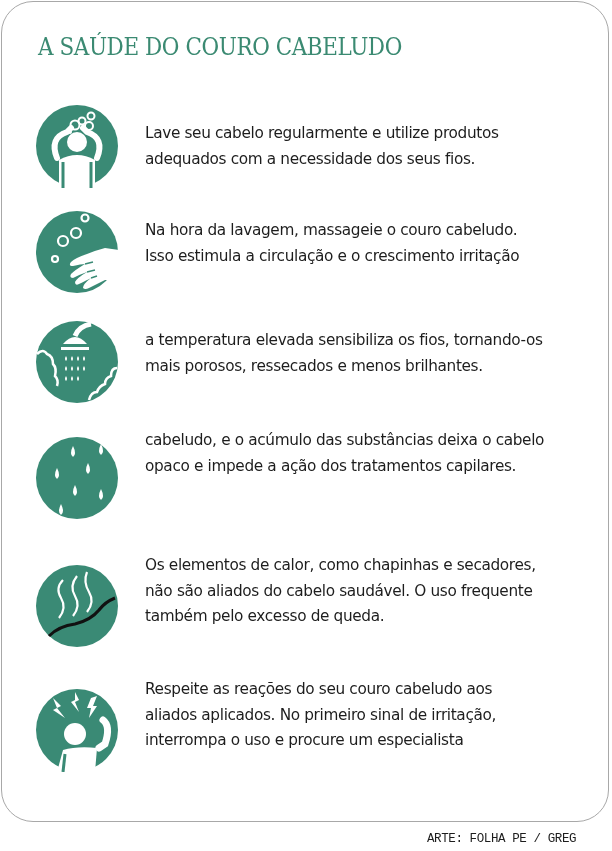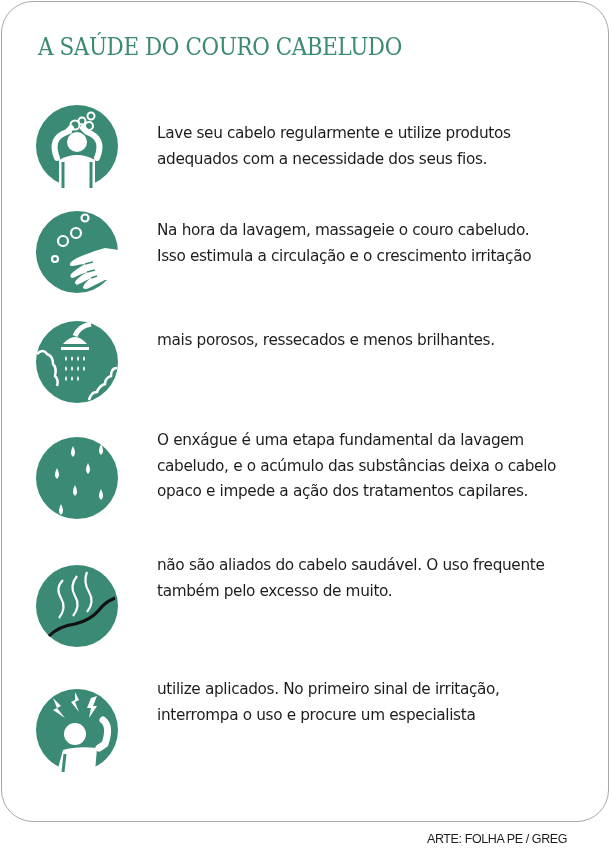--- a/index.html
+++ b/index.html
@@ -17,24 +17,24 @@
   }
   .item { position:absolute; left:0; width:612px; }
   .icon {
     position:absolute; left:35px; width:84px; height:84px;
   }
   .text {
     position:absolute; left:145px; width:420px;
     font-family:"DejaVu Sans", sans-serif; font-size:15.3px; line-height:25.7px;
     color:#1d1d1d; letter-spacing:-0.35px;
   }
-  .text span { display:block; white-space:nowrap;margin-left:12px; }
+  .text span { display:block; white-space:nowrap; }
   .credit {
     position:absolute; left:427px; top:832px;
-    font-family:Liberation Sans, sans-serif; font-size:12.5px; color:#1d1d1d;
+    font-family:Liberation Mono, monospace; font-size:12.5px; color:#1d1d1d;
     letter-spacing:-0.4px; white-space:nowrap;
   }
 </style>
 </head>
 <body>
 
 <div class="card"></div>
 
 <div class="title">A SAÚDE DO COURO CABELUDO</div>
 
@@ -100,57 +100,58 @@
       <path d="M49 46 q-2 3 0 5 q2 -2 0 -5z"></path>
       <path d="M31 56 q-2 3 0 5 q2 -2 0 -5z"></path>
       <path d="M37 56 q-2 3 0 5 q2 -2 0 -5z"></path>
       <path d="M43 56 q-2 3 0 5 q2 -2 0 -5z"></path>
     </g>
 
     <path d="M2 34 Q8 28 12 34 Q18 36 18 44 Q22 48 20 56 Q24 60 22 66" stroke="#fff" stroke-width="2.5" fill="none"></path>
     <path d="M82 48 Q76 48 76 56 Q70 58 70 64 Q64 66 62 72 Q56 72 54 80" stroke="#fff" stroke-width="2.5" fill="none"></path>
   </svg>
   <div class="text" style="top:328px">
+    <span>a temperatura elevada sensibiliza os fios, tornando-os</span>
     <span>mais porosos, ressecados e menos brilhantes.</span>
   </div>
 </div>
 
 <div class="item">
   <svg class="icon" style="top:436px" viewBox="0 0 84 84">
     <circle cx="42" cy="42" r="41" fill="#3a8a75"></circle>
     <g fill="#fff">
       <path d="M38 10 q-4 8 0 11 q4 -3 0 -11z"></path>
       <path d="M66 8 q-4 8 0 11 q4 -3 0 -11z"></path>
       <path d="M22 32 q-4 8 0 11 q4 -3 0 -11z"></path>
       <path d="M53 27 q-4 8 0 11 q4 -3 0 -11z"></path>
       <path d="M40 49 q-4 8 0 11 q4 -3 0 -11z"></path>
       <path d="M66 53 q-4 8 0 11 q4 -3 0 -11z"></path>
       <path d="M26 68 q-4 8 0 11 q4 -3 0 -11z"></path>
     </g>
   </svg>
   <div class="text" style="top:428px">
-    <span>O enxágue é uma etapa fundamental da lavagem</span>
     <span>cabeludo, e o acúmulo das substâncias deixa o cabelo</span>
     <span>opaco e impede a ação dos tratamentos capilares.</span>
   </div>
 </div>
 
 <div class="item">
   <svg class="icon" style="top:564px" viewBox="0 0 84 84">
     <circle cx="42" cy="42" r="41" fill="#3a8a75"></circle>
     <g stroke="#fff" stroke-width="2.2" fill="none">
       <path d="M28 16 Q20 24 26 34 Q32 44 24 54"></path>
       <path d="M42 12 Q34 22 40 32 Q46 42 38 52"></path>
       <path d="M52 8 Q48 18 54 28 Q60 38 52 48"></path>
     </g>
     <path d="M14 72 Q24 62 40 60 Q56 56 64 46 Q70 38 80 34" stroke="#111" stroke-width="3" fill="none"></path>
   </svg>
   <div class="text" style="top:553px">
+    <span>Os elementos de calor, como chapinhas e secadores,</span>
     <span>não são aliados do cabelo saudável. O uso frequente</span>
-    <span>também pelo excesso de muito.</span>
+    <span>também pelo excesso de queda.</span>
   </div>
 </div>
 
 <div class="item">
   <svg class="icon" style="top:688px" viewBox="0 0 84 84">
     <circle cx="42" cy="42" r="41" fill="#3a8a75"></circle>
 
     <g fill="#fff">
       <path d="M18 10 L26 18 L22 20 L30 30 L18 22 L22 20 Z"></path>
       <path d="M40 4 L44 12 L40 14 L44 24 L36 14 L40 12 Z"></path>
@@ -158,18 +159,19 @@
     </g>
 
     <circle cx="40" cy="46" r="11" fill="#fff"></circle>
 
     <path d="M68 32 Q76 38 70 56 L64 60" stroke="#fff" stroke-width="7" fill="none" stroke-linecap="round"></path>
 
     <path d="M22 84 L28 62 Q42 58 62 60 L60 84 Z" fill="#fff"></path>
     <path d="M30 66 L28 84" stroke="#3a8a75" stroke-width="3"></path>
   </svg>
   <div class="text" style="top:677px">
-    <span>utilize aplicados. No primeiro sinal de irritação,</span>
+    <span>Respeite as reações do seu couro cabeludo aos</span>
+    <span>aliados aplicados. No primeiro sinal de irritação,</span>
     <span>interrompa o uso e procure um especialista</span>
   </div>
 </div>
 
 <div class="credit">ARTE: FOLHA PE / GREG</div>
 
 </body></html>

